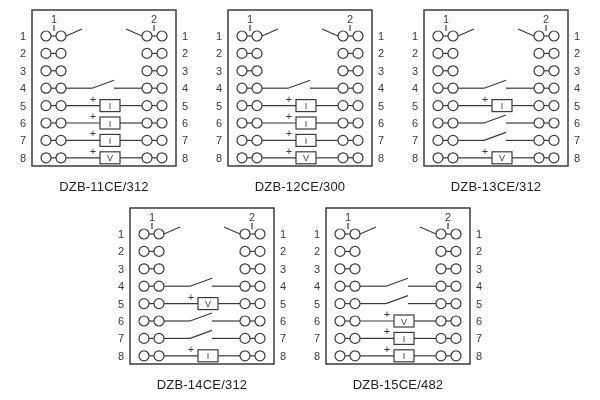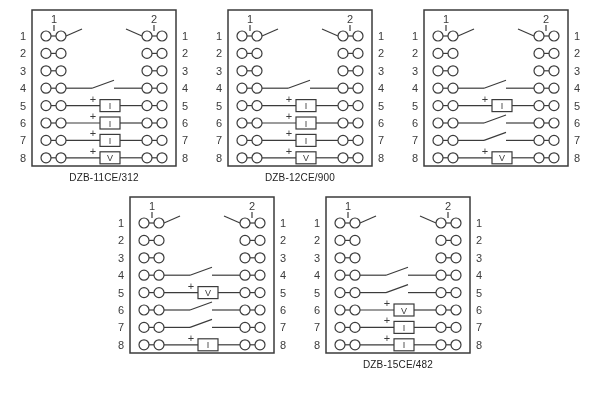--- a/index.html
+++ b/index.html
@@ -1,21 +1,21 @@
 <!DOCTYPE html>
 <html><head>
 <meta charset="utf-8">
 <style>
   html,body{margin:0;padding:0;background:#ffffff;}
   body{width:600px;height:400px;font-family:"Liberation Sans",sans-serif;overflow:hidden;box-sizing:border-box;}
   .page{width:600px;height:400px;display:flex;flex-direction:column;align-items:center;padding-top:6px;box-sizing:border-box;background:#ffffff;}
   .row{display:flex;justify-content:center;gap:16px;}
   .row.bottom{margin-top:10px;}
   .diagram-block{display:flex;flex-direction:column;align-items:center;}
-  .diagram-label{font-size:10px;color:#222222;margin-top:2px;letter-spacing:0.2px;}
+  .diagram-label{font-size:13px;color:#222222;margin-top:9px;letter-spacing:0.2px;}
   svg{display:block;}
 </style>
 </head>
 <body>
 
 <div class="page">
   <div class="row">
     <div class="diagram-block">
       <svg viewBox="0 0 180 164" width="180" height="164">
           <rect x="18" y="4" width="144" height="156" fill="none" stroke="#3b3b3b" stroke-width="1.5"></rect>
@@ -237,21 +237,21 @@
             <line x1="138" y1="151.79999999999998" x2="143" y2="151.79999999999998" stroke="#3b3b3b" stroke-width="1.2"></line>
             <circle cx="133" cy="151.79999999999998" r="5" fill="#ffffff" stroke="#3b3b3b" stroke-width="1.2"></circle>
             <circle cx="148" cy="151.79999999999998" r="5" fill="#ffffff" stroke="#3b3b3b" stroke-width="1.2"></circle>
             <line x1="52" y1="151.79999999999998" x2="86" y2="151.79999999999998" stroke="#3b3b3b" stroke-width="1.2"></line>
             <text x="79" y="148.79999999999998" font-size="11" fill="#3b3b3b" text-anchor="middle">+</text>
             <rect x="86" y="145.79999999999998" width="20" height="12" fill="#ffffff" stroke="#3b3b3b" stroke-width="1.2"></rect>
             <text x="96" y="155.29999999999998" font-size="9" fill="#3b3b3b" text-anchor="middle">V</text>
             <line x1="106" y1="151.79999999999998" x2="128" y2="151.79999999999998" stroke="#3b3b3b" stroke-width="1.2"></line>
           </g>
         </svg>
-      <div class="diagram-label">DZB-12CE/900</div>
+      <div class="diagram-label">DZB-12CE/300</div>
     </div>
     <div class="diagram-block">
       <svg viewBox="0 0 180 164" width="180" height="164">
           <rect x="18" y="4" width="144" height="156" fill="none" stroke="#3b3b3b" stroke-width="1.5"></rect>
           <text x="40" y="17" font-size="11" fill="#3b3b3b" text-anchor="middle">1</text>
           <line x1="40" y1="19" x2="40" y2="25" stroke="#3b3b3b" stroke-width="1.2"></line>
           <text x="140" y="17" font-size="11" fill="#3b3b3b" text-anchor="middle">2</text>
           <line x1="140" y1="19" x2="140" y2="25" stroke="#3b3b3b" stroke-width="1.2"></line>
           <g>
             <text x="9" y="34" font-size="11" fill="#3b3b3b" text-anchor="middle">1</text>
@@ -348,20 +348,21 @@
             <line x1="138" y1="151.79999999999998" x2="143" y2="151.79999999999998" stroke="#3b3b3b" stroke-width="1.2"></line>
             <circle cx="133" cy="151.79999999999998" r="5" fill="#ffffff" stroke="#3b3b3b" stroke-width="1.2"></circle>
             <circle cx="148" cy="151.79999999999998" r="5" fill="#ffffff" stroke="#3b3b3b" stroke-width="1.2"></circle>
             <line x1="52" y1="151.79999999999998" x2="86" y2="151.79999999999998" stroke="#3b3b3b" stroke-width="1.2"></line>
             <text x="79" y="148.79999999999998" font-size="11" fill="#3b3b3b" text-anchor="middle">+</text>
             <rect x="86" y="145.79999999999998" width="20" height="12" fill="#ffffff" stroke="#3b3b3b" stroke-width="1.2"></rect>
             <text x="96" y="155.29999999999998" font-size="9" fill="#3b3b3b" text-anchor="middle">V</text>
             <line x1="106" y1="151.79999999999998" x2="128" y2="151.79999999999998" stroke="#3b3b3b" stroke-width="1.2"></line>
           </g>
         </svg>
+      <div class="diagram-label">DZB-13CE/312</div>
     </div>
   </div>
   <div class="row bottom">
     <div class="diagram-block">
       <svg viewBox="0 0 180 164" width="180" height="164">
           <rect x="18" y="4" width="144" height="156" fill="none" stroke="#3b3b3b" stroke-width="1.5"></rect>
           <text x="40" y="17" font-size="11" fill="#3b3b3b" text-anchor="middle">1</text>
           <line x1="40" y1="19" x2="40" y2="25" stroke="#3b3b3b" stroke-width="1.2"></line>
           <text x="140" y="17" font-size="11" fill="#3b3b3b" text-anchor="middle">2</text>
           <line x1="140" y1="19" x2="140" y2="25" stroke="#3b3b3b" stroke-width="1.2"></line>
@@ -460,20 +461,21 @@
             <line x1="138" y1="151.79999999999998" x2="143" y2="151.79999999999998" stroke="#3b3b3b" stroke-width="1.2"></line>
             <circle cx="133" cy="151.79999999999998" r="5" fill="#ffffff" stroke="#3b3b3b" stroke-width="1.2"></circle>
             <circle cx="148" cy="151.79999999999998" r="5" fill="#ffffff" stroke="#3b3b3b" stroke-width="1.2"></circle>
             <line x1="52" y1="151.79999999999998" x2="86" y2="151.79999999999998" stroke="#3b3b3b" stroke-width="1.2"></line>
             <text x="79" y="148.79999999999998" font-size="11" fill="#3b3b3b" text-anchor="middle">+</text>
             <rect x="86" y="145.79999999999998" width="20" height="12" fill="#ffffff" stroke="#3b3b3b" stroke-width="1.2"></rect>
             <text x="96" y="155.29999999999998" font-size="9" fill="#3b3b3b" text-anchor="middle">I</text>
             <line x1="106" y1="151.79999999999998" x2="128" y2="151.79999999999998" stroke="#3b3b3b" stroke-width="1.2"></line>
           </g>
         </svg>
+      <div class="diagram-label">DZB-14CE/312</div>
     </div>
     <div class="diagram-block">
       <svg viewBox="0 0 180 164" width="180" height="164">
           <rect x="18" y="4" width="144" height="156" fill="none" stroke="#3b3b3b" stroke-width="1.5"></rect>
           <text x="40" y="17" font-size="11" fill="#3b3b3b" text-anchor="middle">1</text>
           <line x1="40" y1="19" x2="40" y2="25" stroke="#3b3b3b" stroke-width="1.2"></line>
           <text x="140" y="17" font-size="11" fill="#3b3b3b" text-anchor="middle">2</text>
           <line x1="140" y1="19" x2="140" y2="25" stroke="#3b3b3b" stroke-width="1.2"></line>
           <g>
             <text x="9" y="34" font-size="11" fill="#3b3b3b" text-anchor="middle">1</text>

